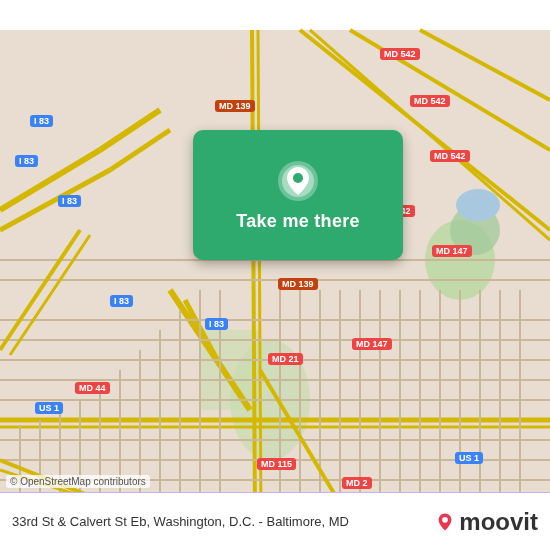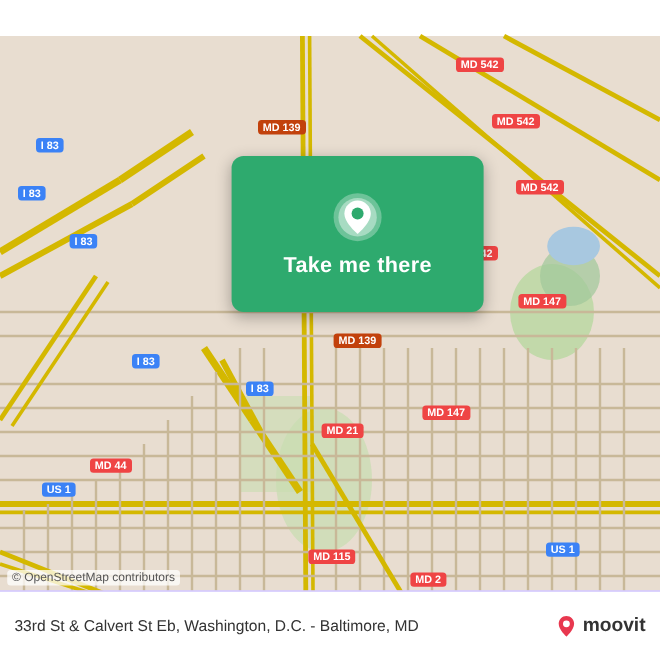--- a/index.html
+++ b/index.html
@@ -87,21 +87,21 @@
       gap: 4px;
       flex-shrink: 0;
     }
 
     #moovit-pin {
       width: 20px;
       height: 20px;
     }
 
     #moovit-text {
-      font-size: 16px;
+      font-size: 24px;
       font-weight: bold;
       color: #333;
       font-family: Arial, sans-serif;
     }
 
     
     #attribution {
       position: absolute;
       bottom: 62px;
       left: 6px;

